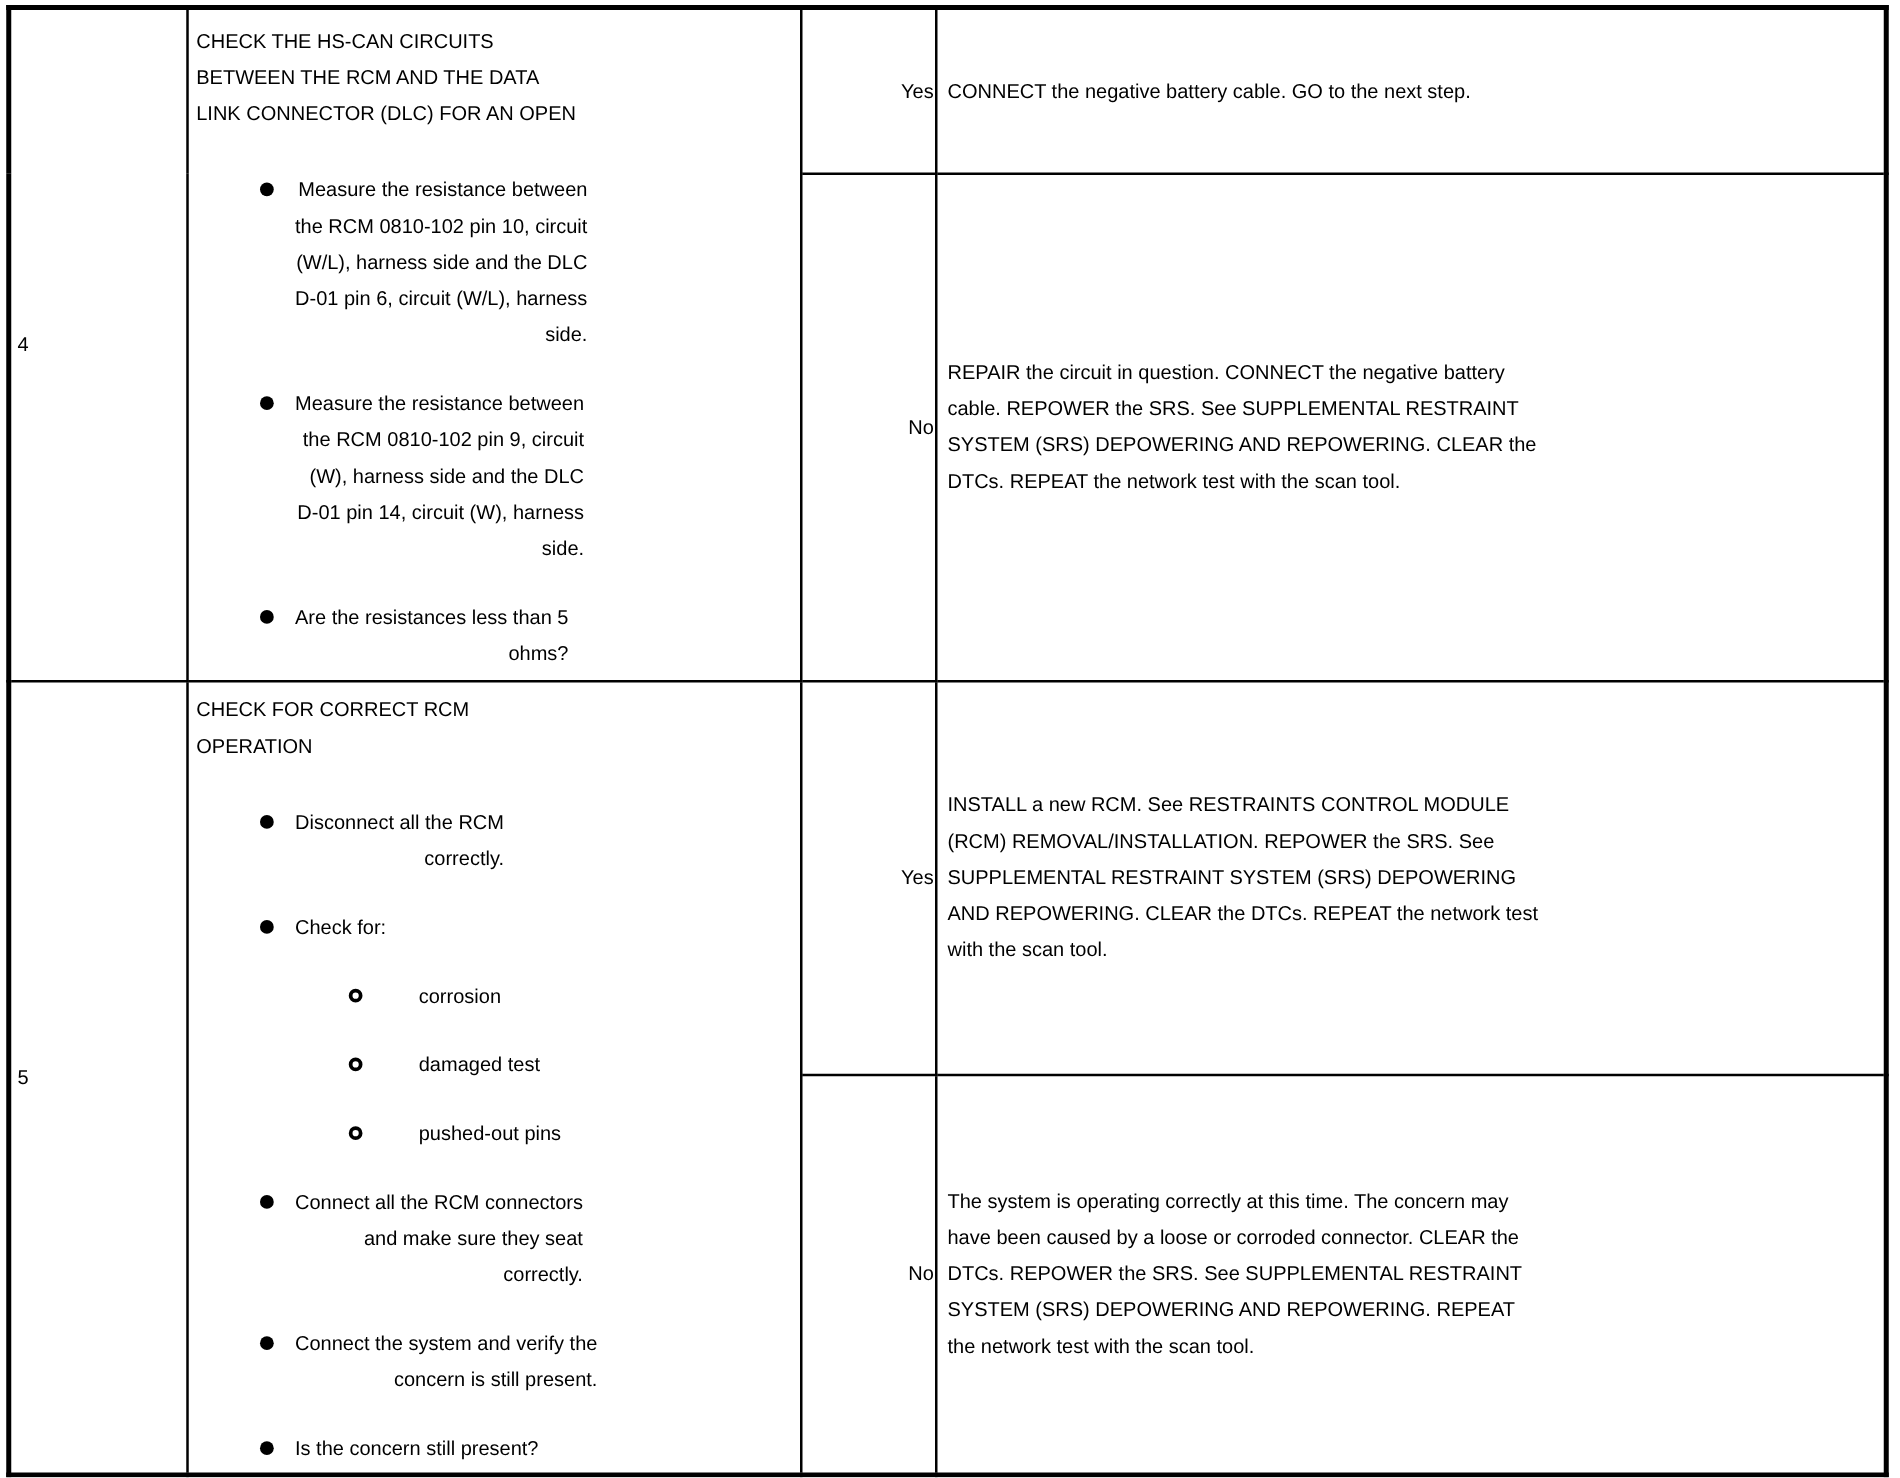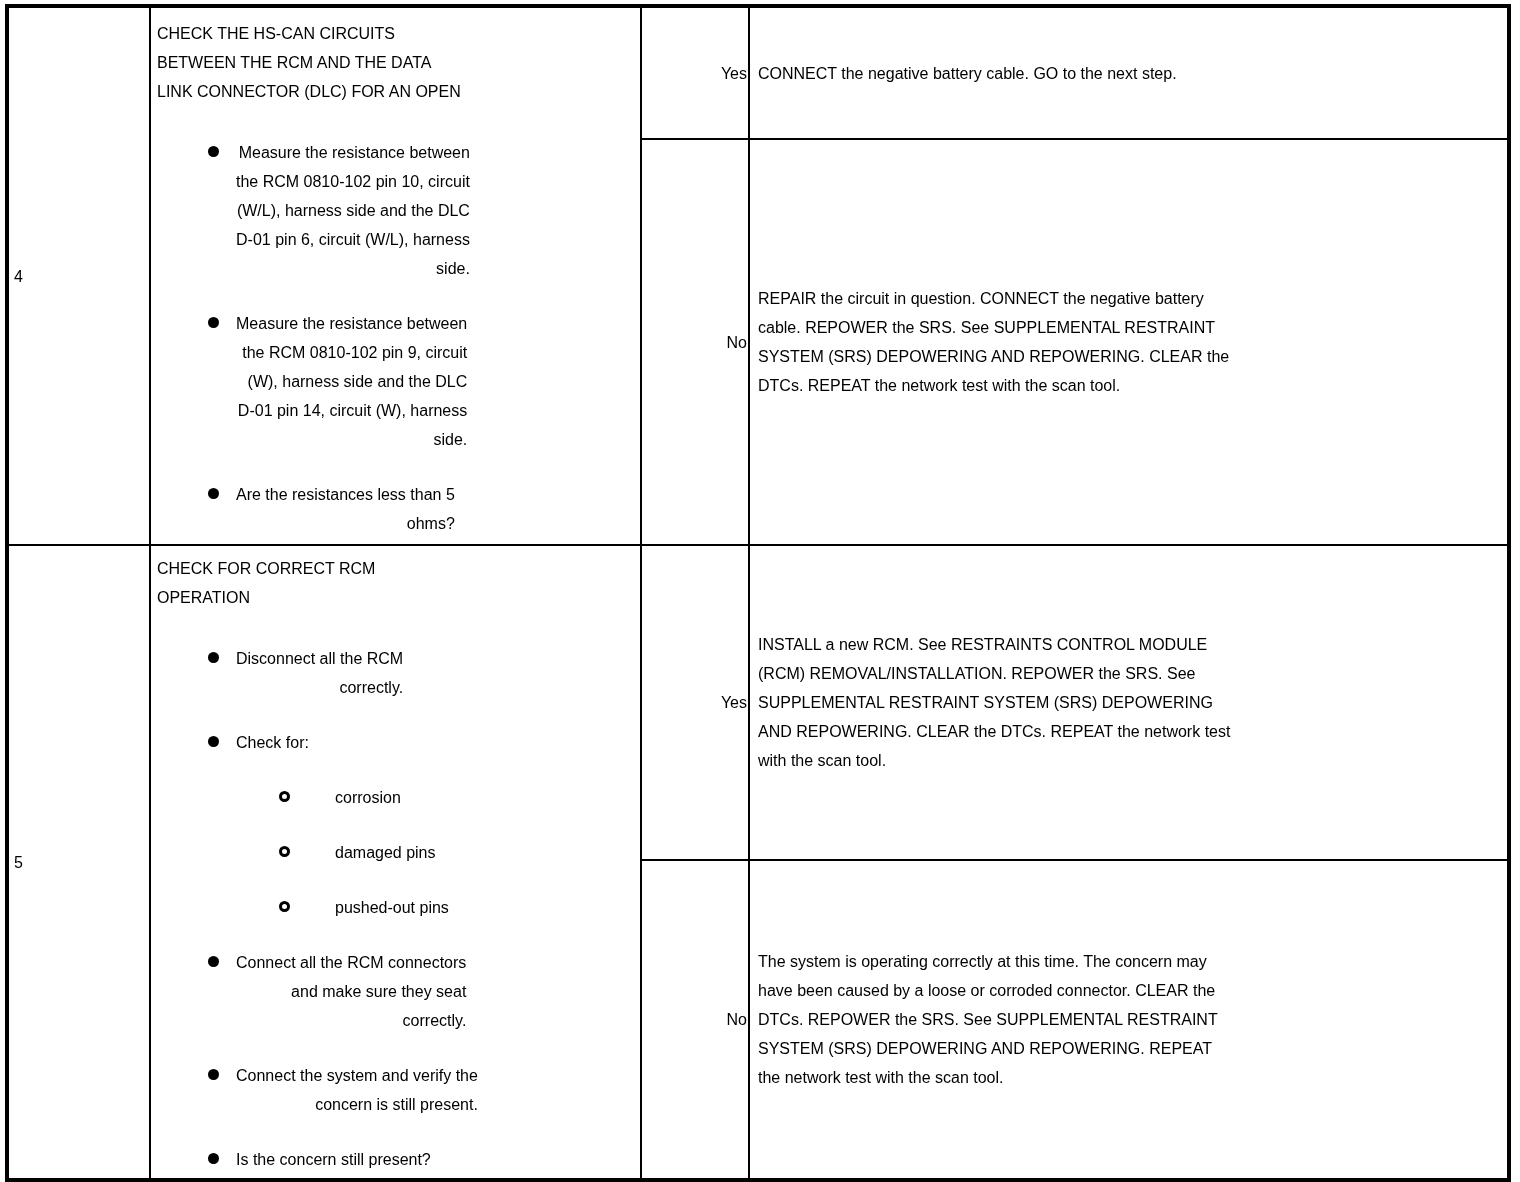--- a/index.html
+++ b/index.html
@@ -179,21 +179,21 @@
         <div class="bullet-item">
           <span class="marker marker-filled"></span>
           <div class="bullet-text">Check for:</div>
         </div>
         <div class="bullet-item sub">
           <span class="marker marker-open"></span>
           <div class="bullet-text">corrosion</div>
         </div>
         <div class="bullet-item sub">
           <span class="marker marker-open"></span>
-          <div class="bullet-text">damaged pins</div>
+          <div class="bullet-text">damaged test</div>
         </div>
         <div class="bullet-item sub">
           <span class="marker marker-open"></span>
           <div class="bullet-text">pushed-out pins</div>
         </div>
         <div class="bullet-item">
           <span class="marker marker-filled"></span>
           <div class="bullet-text">Connect all the RCM connectors
 and make sure they seat
 correctly.</div>

